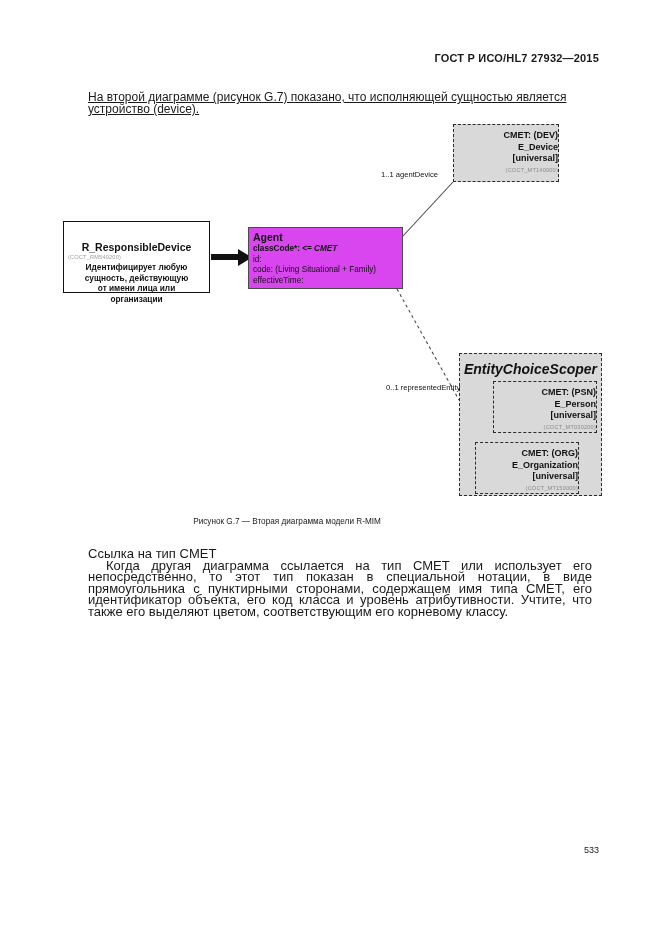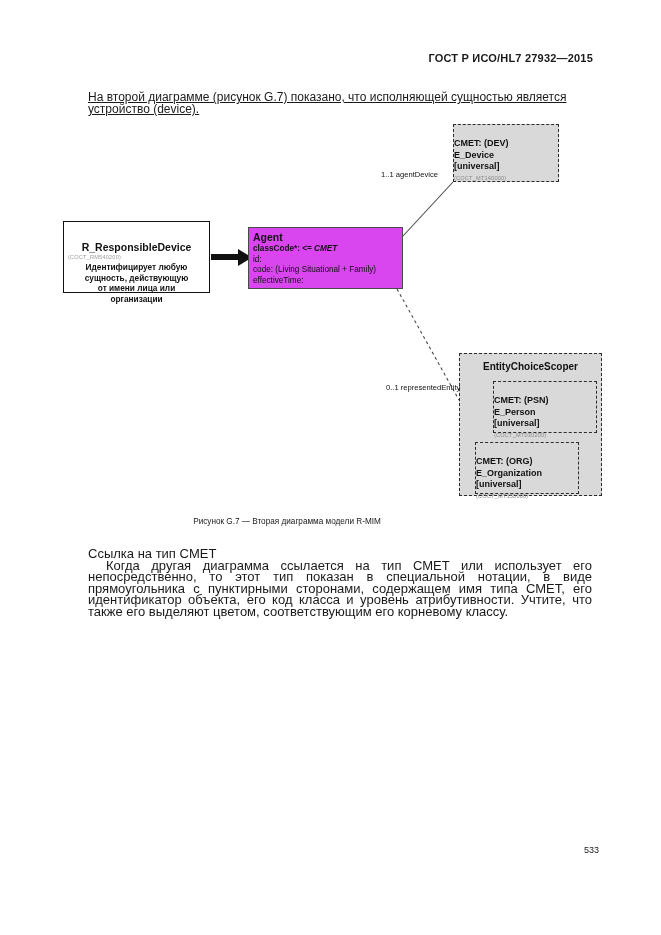--- a/index.html
+++ b/index.html
@@ -19,21 +19,21 @@
   .page {
     position: absolute;
     inset: 0;
     background: #ffffff;
   }
 
   
   .doc-header {
     position: absolute;
     top: 52px;
-    right: 68px;
+    right: 62px;
     font-size: 11px;
     font-weight: bold;
     letter-spacing: 0.2px;
     white-space: nowrap;
     margin-left: 8px;
   }
 
   
   .intro-para {
     position: absolute;
@@ -66,22 +66,22 @@
   
   .dbox {
     position: absolute;
     box-sizing: border-box;
   }
 
   
   .cmet {
     background: #d9d9d9;
     border: 1px dashed #2b2b2b;
-    text-align: left;
-    padding-top: 13px;
+    text-align: right;
+    padding-top: 5px;
   }
   .cmet .ln {
     font-size: 9px;
     font-weight: bold;
     line-height: 11.5px;
     color: #111;
   }
   .cmet .oid {
     font-size: 5.6px;
     font-weight: normal;
@@ -103,24 +103,25 @@
   #scoper {
     left: 404px;
     top: 235px;
     width: 143px;
     height: 143px;
     background: #d9d9d9;
     border: 1px dashed #2b2b2b;
   }
   #scoper .scoper-title {
     text-align: center;
-    font-size: 10px;
+    font-size: 14px;
     font-weight: bold;
     margin-top: 7px;
     color: #111;
+    font-style: italic;
   }
   #cmet-person {
     left: 33px;
     top: 27px;
     width: 104px;
     height: 52px;
   }
   #cmet-org {
     left: 15px;
     top: 88px;

